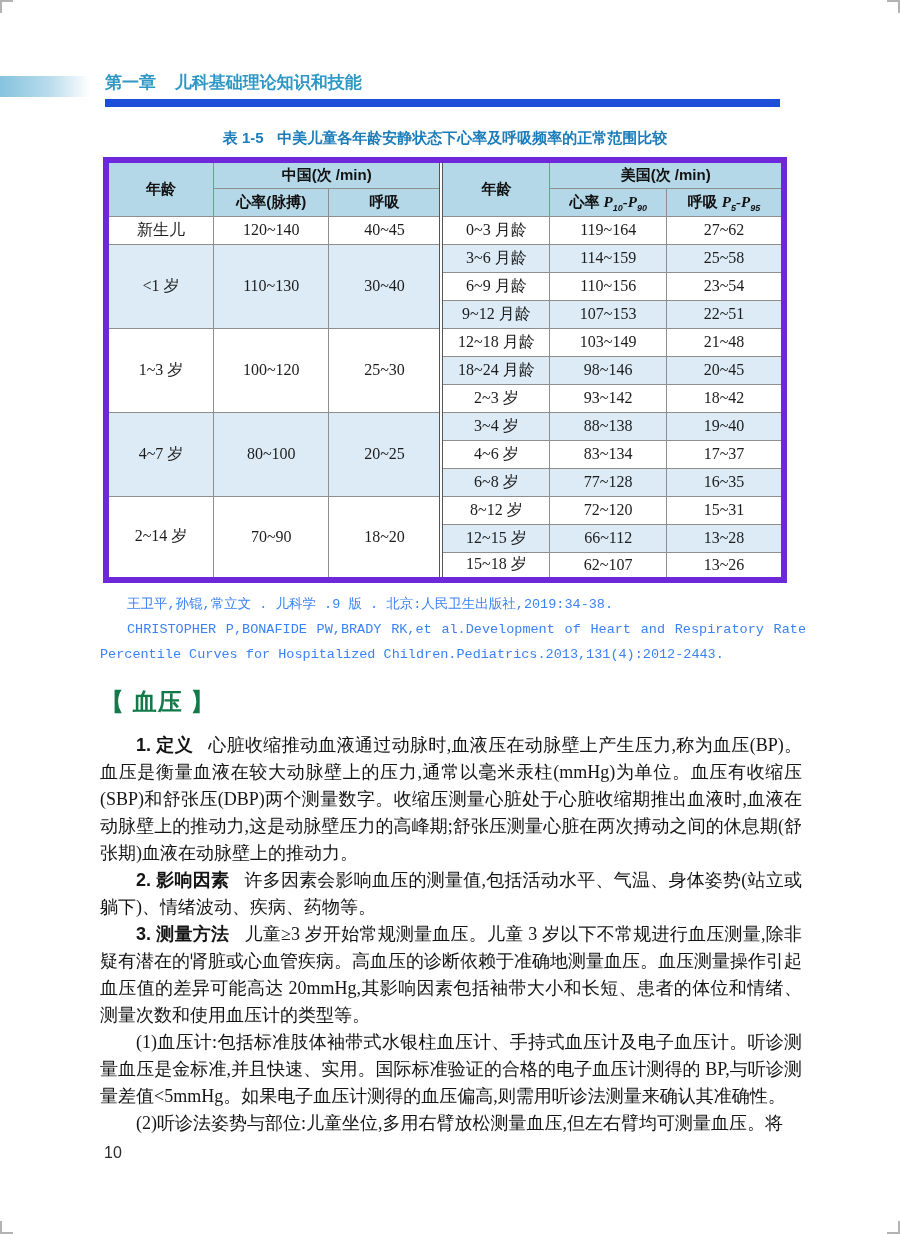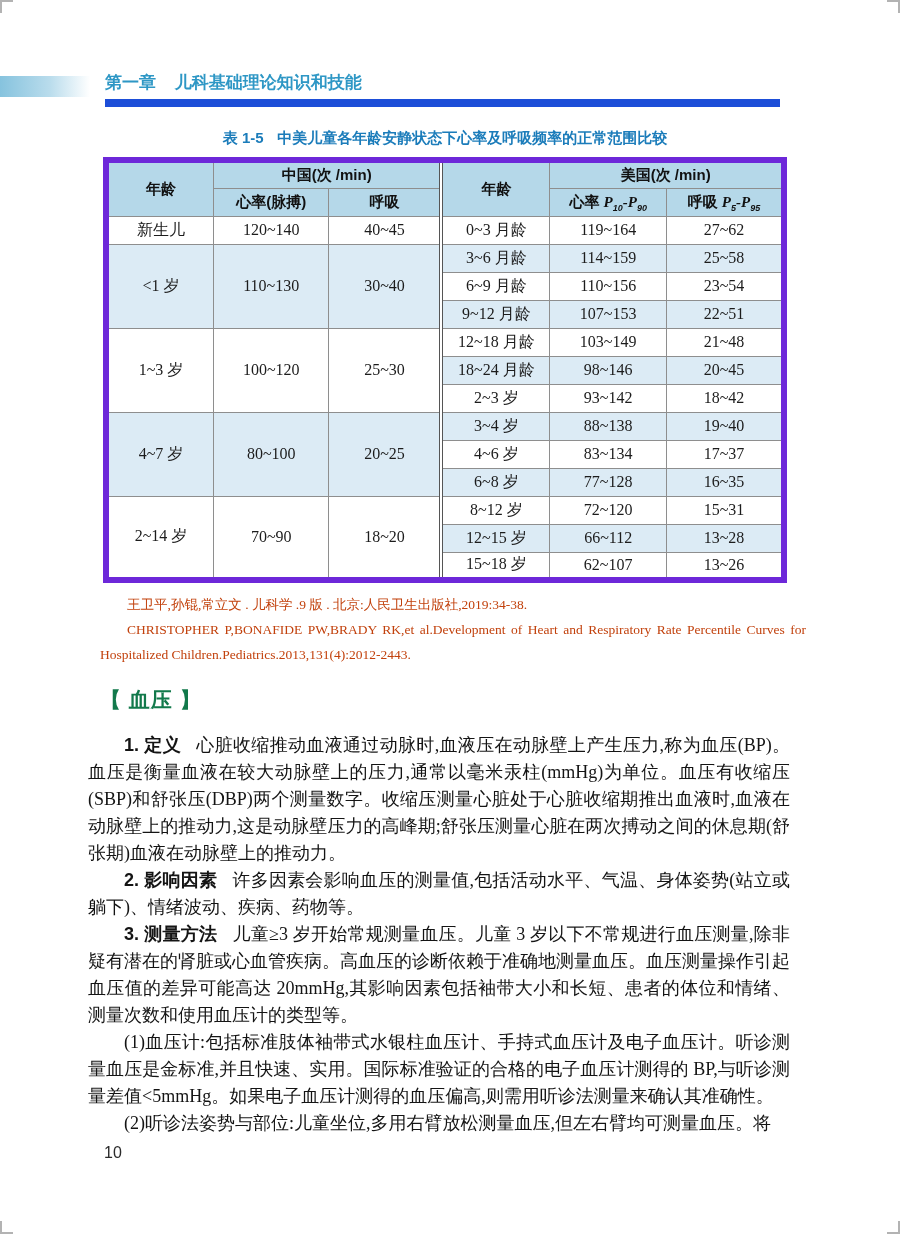--- a/index.html
+++ b/index.html
@@ -54,34 +54,34 @@
   }
   table.cmp td { font-size:16px; color:#1c1c1c; }
   table.cmp .alt { background:#dcebf5; }
   table.cmp .sep { border-left:4px double #555; }
   .pvar { font-family:"Liberation Serif","DejaVu Serif",serif; font-style:italic; font-weight:bold; }
   table.cmp sub { font-size:9px; font-weight:bold; font-style:italic; line-height:0; }
 
   
   .footnotes {
     position:absolute; left:100px; top:592px; width:706px;
-    font-size:13.5px; line-height:25px; color:#c2410c; text-align:justify;
+    font-size:13.5px; line-height:25px; color:#3b82f6; text-align:justify;font-family:Liberation Mono, monospace;
   }
   .footnotes p { text-indent:2em; }
 
   
   .section-heading {
     position:absolute; left:100px; top:686px;
     font-family:"Liberation Sans","DejaVu Sans",sans-serif;
-    font-weight:bold; font-size:21px; color:#12794b; letter-spacing:1px;
+    font-weight:bold; font-size:24px; color:#12794b; letter-spacing:1px;
   }
 
   
   .body-text {
-    position:absolute; left:88px; top:732px; width:702px;
+    position:absolute; left:100px; top:732px; width:702px;
     font-size:18px; line-height:27px; text-align:justify; color:#141414;
   }
   .body-text p { text-indent:2em; }
   .lead {
     font-family:"Liberation Sans","DejaVu Sans",sans-serif;
     font-weight:bold; margin-right:0.85em;
   }
 
   .page-number {
     position:absolute; left:104px; top:1144px;

